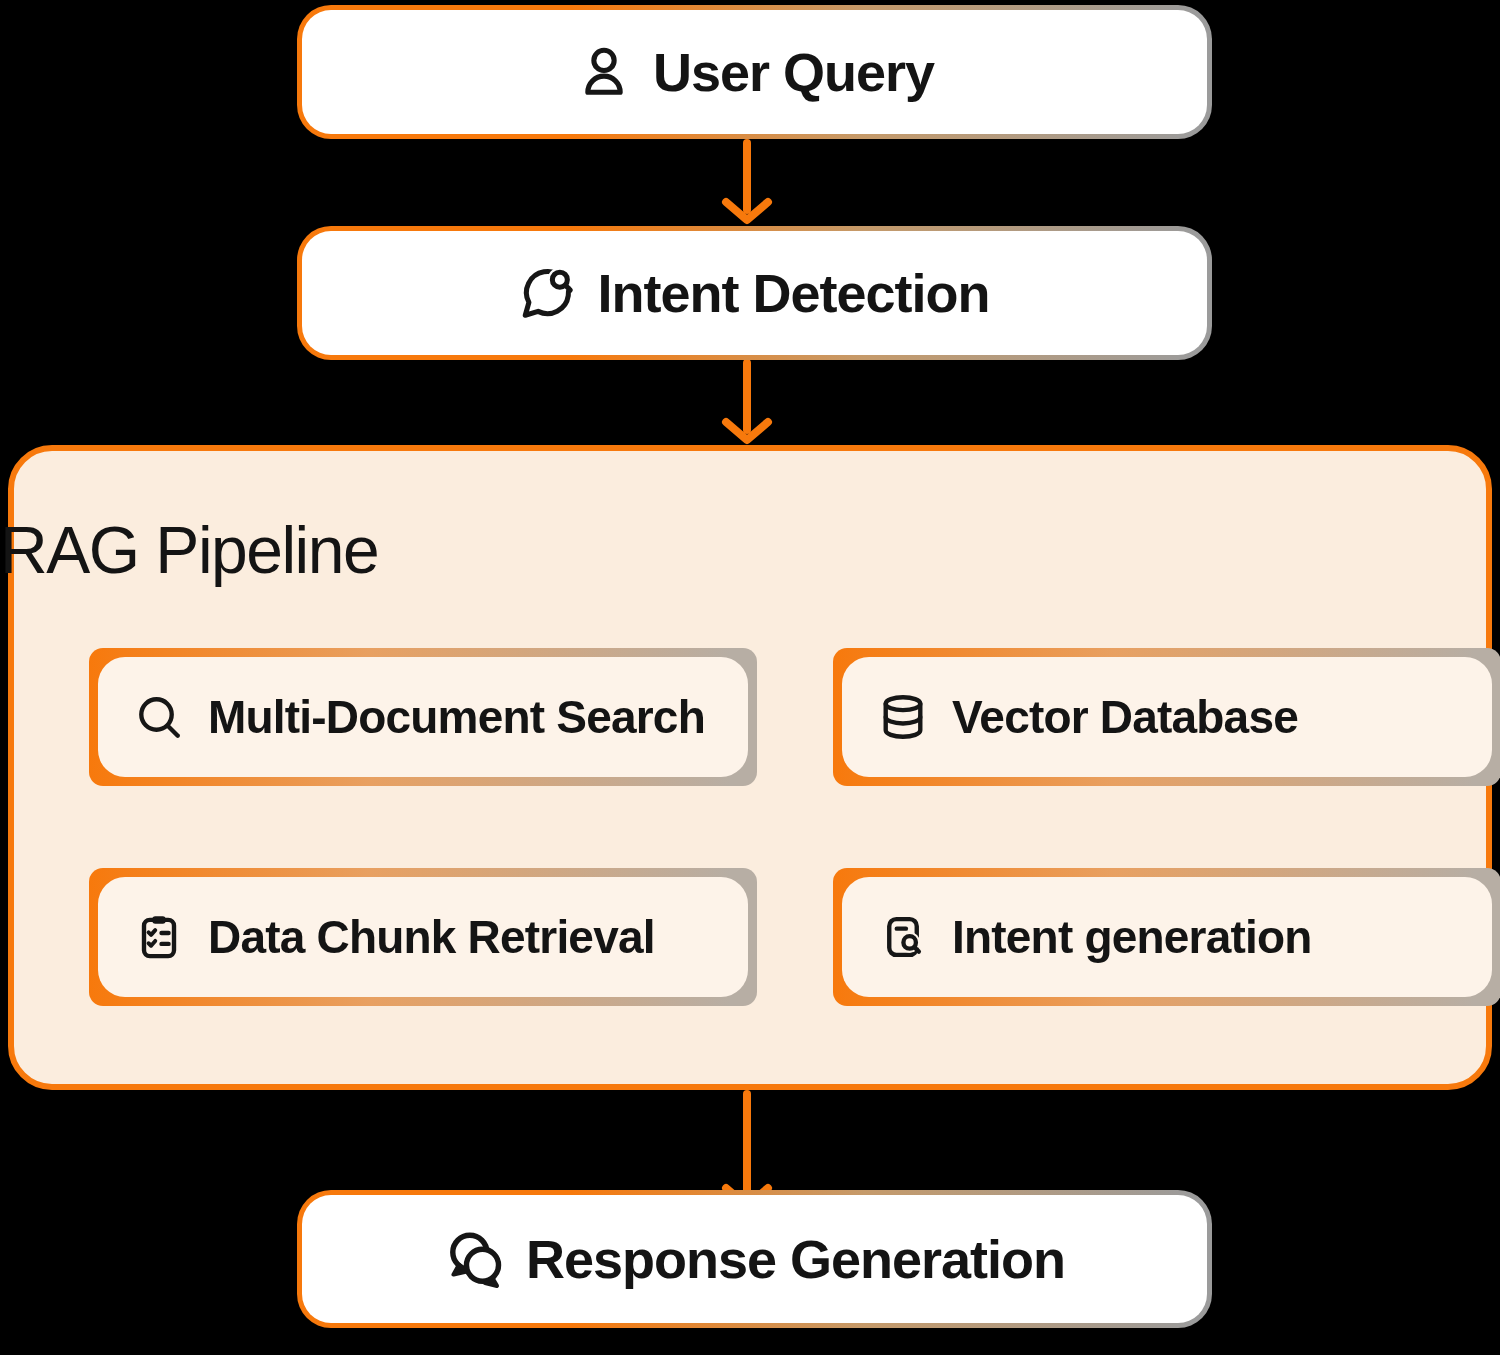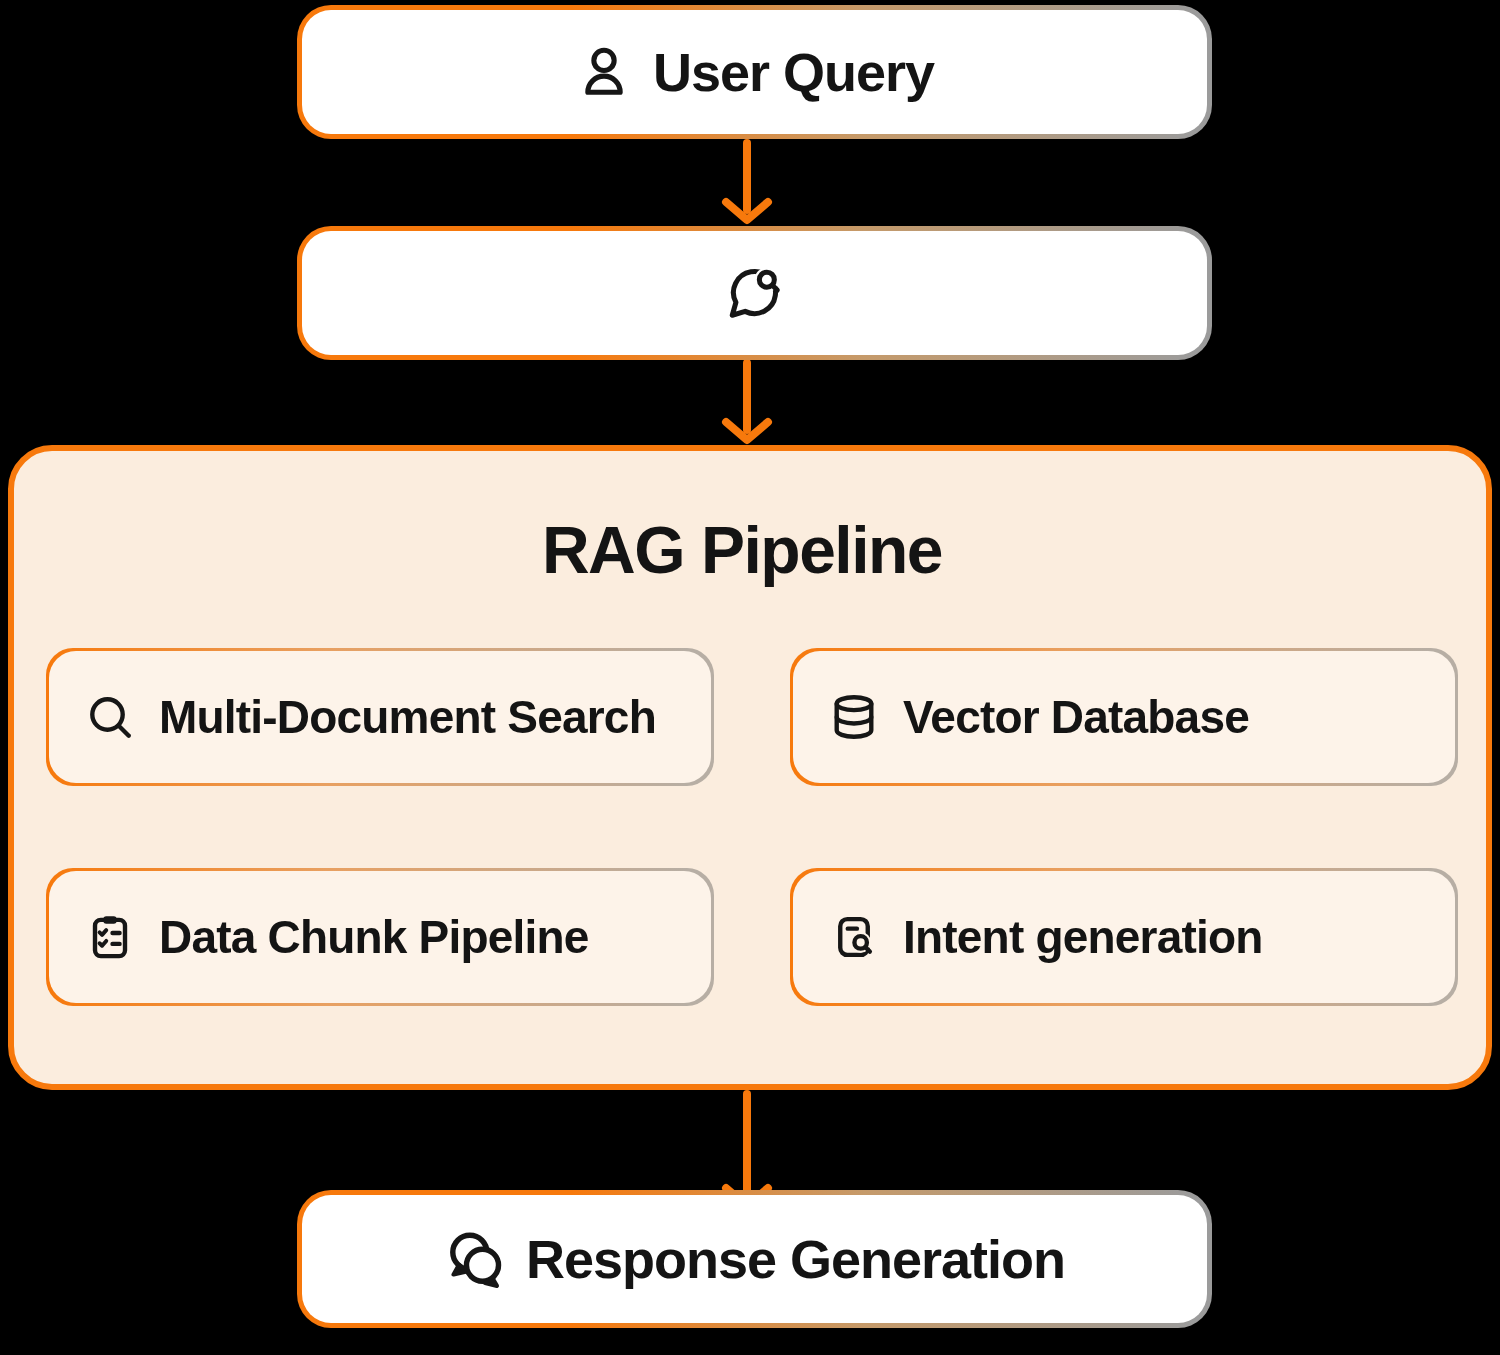--- a/index.html
+++ b/index.html
@@ -24,23 +24,24 @@
   .gwrap {
     position: absolute;
     box-sizing: border-box;
   }
   .gwrap.outer {
     padding: 5px;
     border-radius: 34px;
     background: linear-gradient(to right, var(--accent-orange, #F7790C) 0%, var(--accent-orange, #F7790C) 30%, #c59a6a 62%, var(--border-fade-gray, #9B9B9B) 98%);
   }
   .gwrap.innerbox {
-    padding: 3px;
-    border-radius: 27px;
+    padding: 9px;
+    border-radius: 14px;
     background: linear-gradient(to right, var(--accent-orange, #F7790C) 0%, #e8a061 42%, var(--inner-border-fade, #B7AEA4) 96%);
+    margin-left: 43px;
   }
   .ginner {
     width: 100%; height: 100%;
     box-sizing: border-box;
     display: flex;
     align-items: center;
   }
   .gwrap.outer .ginner {
     border-radius: 29px;
     background: var(--box-bg, #FFFFFF);
@@ -72,23 +73,22 @@
     width: 1484px; height: 645px;
     box-sizing: border-box;
     background: var(--container-bg, #FBEDDE);
     border: 6px solid var(--accent-orange, #F7790C);
     border-radius: 44px;
   }
   .rag-title {
     position: absolute;
     left: 0; right: 16px;
     top: 512px;
-    text-align: center;
     font-size: 66px;
-    font-weight: 700;
+    font-weight: 400;
     letter-spacing: -1.5px;
     color: var(--text-black, #141414);
   }
 </style>
 </head>
 <body>
 
 <div class="canvas">
 
   <svg class="arrows" viewBox="0 0 1500 1355">
@@ -133,20 +133,21 @@
   <div class="gwrap outer" style="left:297px; top:226px; width:915px; height:134px;">
     <div class="ginner">
       <span class="node-icon">
         <svg width="58" height="58" viewBox="0 0 24 24">
           <path class="ico" d="M7.9 19.6A8.7 8.7 0 1 0 4.1 15.9L2.6 21.2Z"></path>
           <circle cx="16.9" cy="6.5" r="5.1" style="fill:var(--box-bg,#fff)"></circle>
           <circle class="ico" cx="16.9" cy="6.5" r="3.1"></circle>
           <path class="ico" d="M19.2 8.8 21.2 10.8"></path>
         </svg>
       </span>
+      <span class="node-label">Intent Detection</span>
     </div>
   </div>
 
   <div class="rag-container"></div>
   <div class="rag-title">RAG Pipeline</div>
 
   <div class="gwrap innerbox" style="left:46px; top:648px; width:668px; height:138px;">
     <div class="ginner">
       <span class="node-icon">
         <svg width="50" height="50" viewBox="0 0 24 24">
@@ -176,21 +177,21 @@
       <span class="node-icon">
         <svg width="50" height="50" viewBox="0 0 24 24">
           <rect class="ico" x="4.8" y="3.8" width="14.4" height="17.4" rx="2.8"></rect>
           <rect x="8.8" y="2" width="6.4" height="3.6" rx="1.4" fill="#161616"></rect>
           <path class="ico" style="stroke-width:1.9" d="M7 9.8l1.2 1.2 2-2.3"></path>
           <path class="ico" d="M13.2 10.1h3.4"></path>
           <path class="ico" style="stroke-width:1.9" d="M7 15l1.2 1.2 2-2.3"></path>
           <path class="ico" d="M13.2 15.3h3.4"></path>
         </svg>
       </span>
-      <span class="node-label">Data Chunk Pipeline</span>
+      <span class="node-label">Data Chunk Retrieval</span>
     </div>
   </div>
 
   <div class="gwrap innerbox" style="left:790px; top:868px; width:668px; height:138px;">
     <div class="ginner">
       <span class="node-icon">
         <svg width="50" height="50" viewBox="0 0 24 24">
           <rect class="ico" x="5.4" y="3.4" width="13.2" height="17.2" rx="3.4"></rect>
           <path class="ico" d="M9 8h4.4"></path>
           <circle cx="15.2" cy="14.6" r="5" style="fill:var(--inner-box-bg,#FDF3E9)"></circle>

